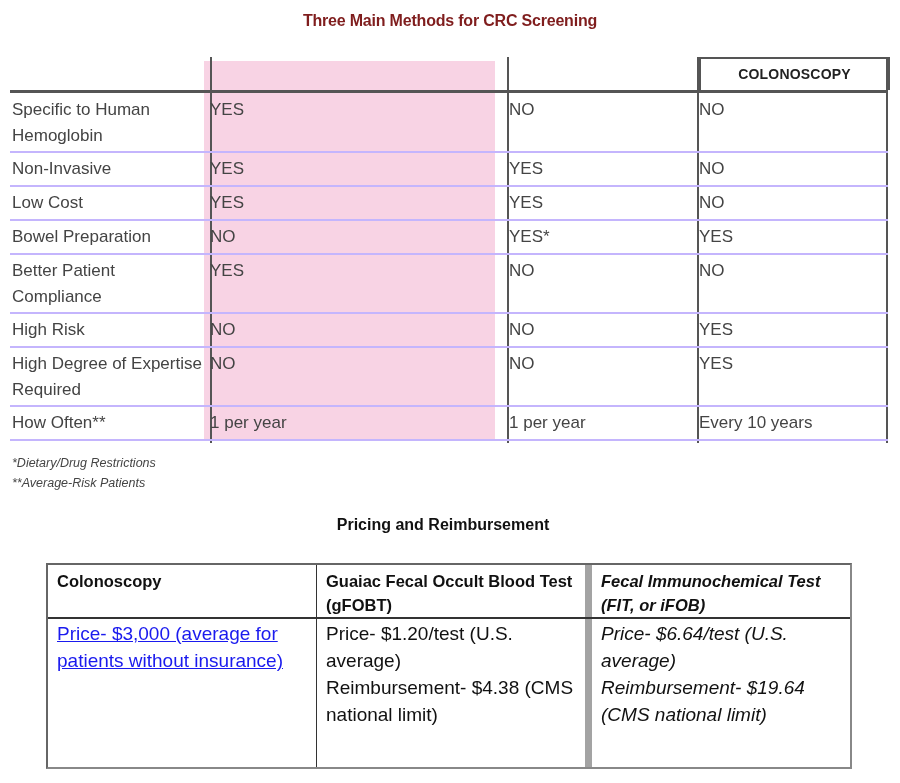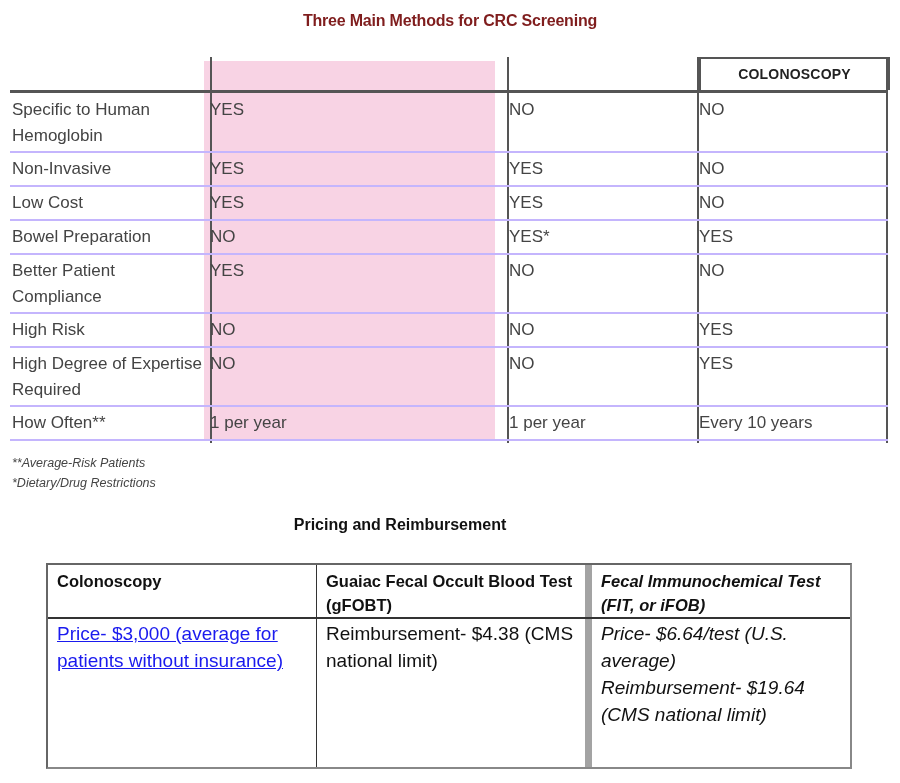--- a/index.html
+++ b/index.html
@@ -22,21 +22,21 @@
   .rows { position: absolute; left: 10px; top: 94px; width: 878px; }
   .row { position: relative; border-bottom: 2px solid #c4b5fd; }
   .row .lbl { position: absolute; left: 2px; top: 3px; font-size: 17px; line-height: 26px; color: #444; width: 195px; }
   .row .v { position: absolute; top: 3px; font-size: 17px; line-height: 26px; color: #444; text-align: left; }
   .row .v1 { left: 200px; width: 297px; }
   .row .v2 { left: 499px; width: 188px; }
   .row .v3 { left: 689px; width: 187px; }
 
   .footnotes { position: absolute; left: 12px; top: 453px; font-size: 12.5px; font-style: italic; color: #444; line-height: 20px; }
 
-  .title2 { position: absolute; left: 0; width: 800px; top: 516px; text-align: center; font-weight: bold; font-size: 16px; color: #111; }
+  .title2 { position: absolute; left: 0; width: 800px; top: 516px; text-align: center; font-weight: bold; font-size: 16px; color: #111; padding-left: 43px; }
 
   
   .price { position: absolute; left: 46px; top: 563px; width: 806px; height: 206px; border: 2px solid #666; box-sizing: border-box; border-bottom-color: #888; border-right-color: #888; }
   .price .col { position: absolute; top: 0; bottom: 0; }
   .price .col.p1 { left: 0; width: 268px; }
   .price .col.p2 { left: 268px; width: 268px; border-left: 1px solid #333; }
   .price .col.p3 { left: 537px; width: 265px; border-left: 7px solid #a3a3a3; font-style: italic; }
   .price .head { position: absolute; left: 9px; top: 4px; right: 6px; font-weight: bold; font-size: 16.5px; line-height: 24px; color: #111; }
   .price .hline { position: absolute; left: 0; top: 52px; width: 802px; height: 2px; background: #333; }
   .price .body { position: absolute; left: 9px; top: 55px; right: 4px; font-size: 19px; line-height: 27px; color: #111; }
@@ -106,36 +106,37 @@
     <div class="row" style="height:32px">
       <div class="lbl">How Often**</div>
       <div class="v v1">1 per year</div>
       <div class="v v2">1 per year</div>
       <div class="v v3">Every 10 years</div>
     </div>
   </div>
 </div>
 
 <div class="footnotes">
+  <div>*Dietary/Drug Restrictions</div>
   <div>**Average-Risk Patients</div>
-  <div>*Dietary/Drug Restrictions</div>
 </div>
 
 <div class="title2">Pricing and Reimbursement</div>
 
 <div class="price">
   <div class="col p1">
     <div class="head">Colonoscopy</div>
     <div class="body" style="right:30px">
       <a class="link">Price- $3,000 (average for patients without insurance)</a>
     </div>
   </div>
   <div class="col p2">
     <div class="head">Guaiac Fecal Occult Blood Test (gFOBT)</div>
     <div class="body">
+      <div>Price- $1.20/test (U.S. average)</div>
       <div>Reimbursement- $4.38 (CMS national limit)</div>
     </div>
   </div>
   <div class="col p3">
     <div class="head">Fecal Immunochemical Test (FIT, or iFOB)</div>
     <div class="body">
       <div>Price- $6.64/test (U.S. average)</div>
       <div>Reimbursement- $19.64 (CMS national limit)</div>
     </div>
   </div>

